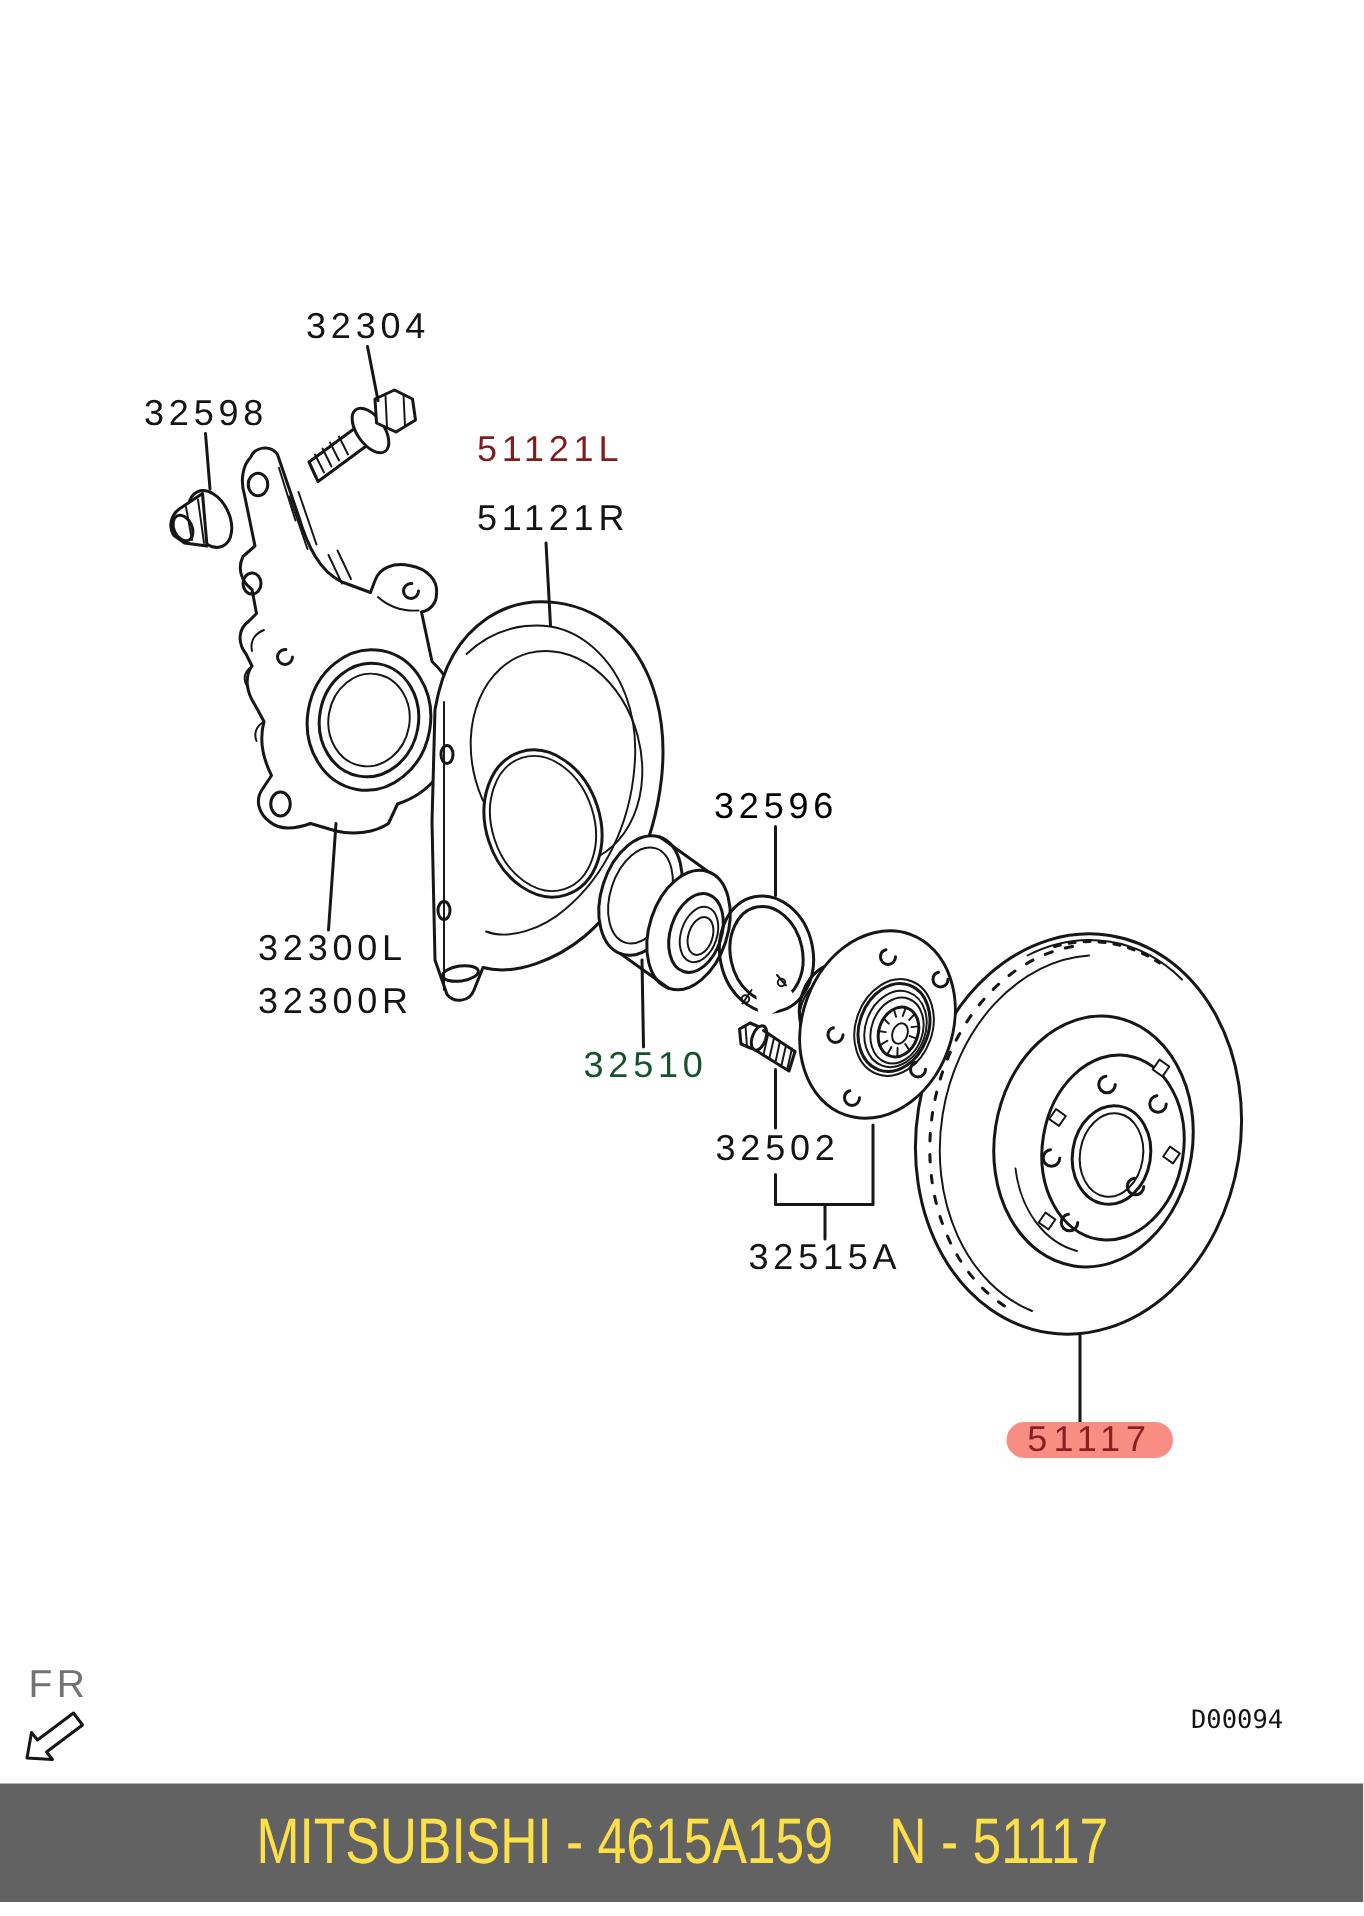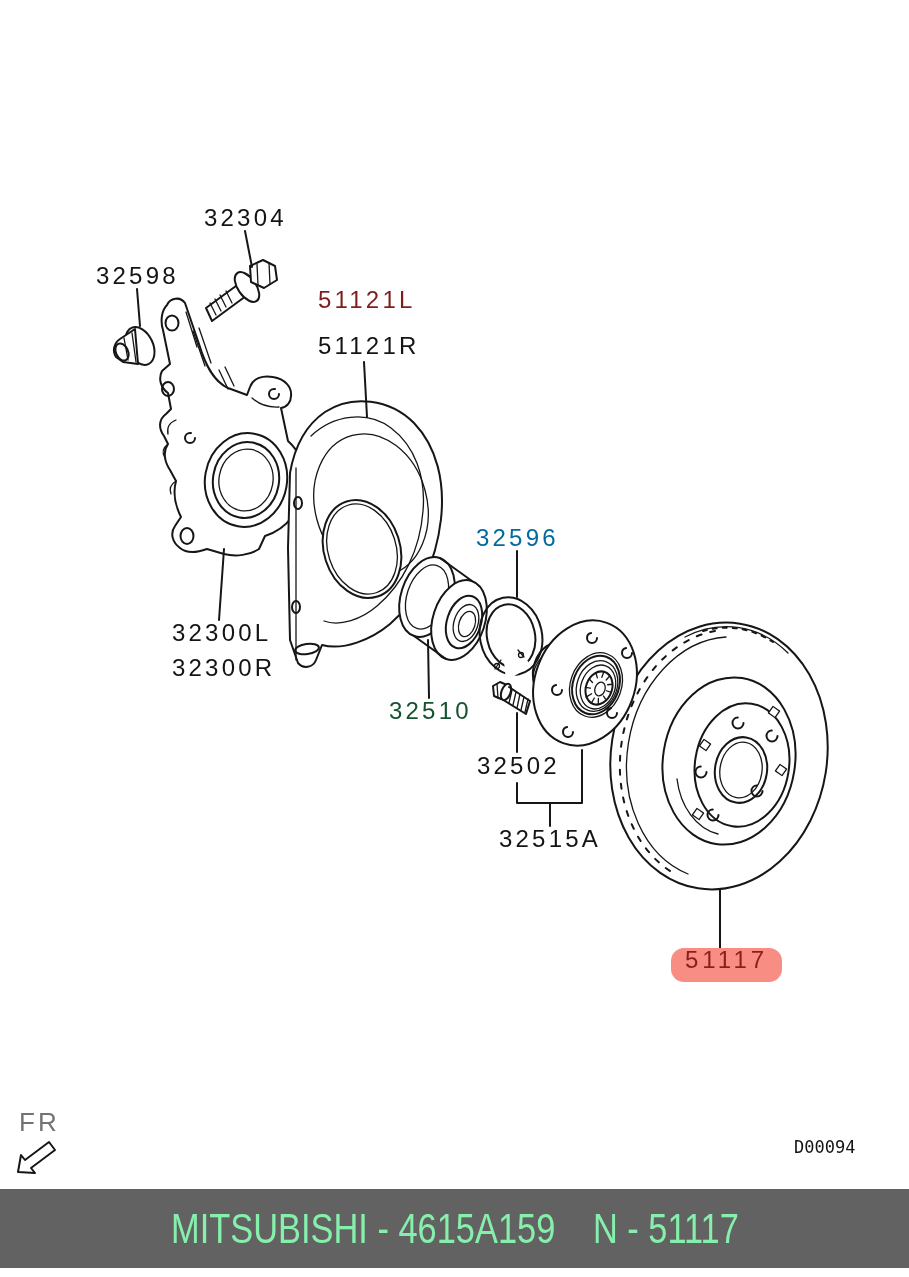--- a/index.html
+++ b/index.html
@@ -4,21 +4,21 @@
 <style>
   html,body{margin:0;padding:0;background:#fff;}
   .stage{position:relative;width:909px;height:1277px;background:#ffffff;overflow:hidden;
          font-family:"Liberation Sans",sans-serif;}
   .stage svg{position:absolute;left:0;top:0;}
   svg .s{stroke:currentColor;fill:none;stroke-width:2;stroke-linecap:round;stroke-linejoin:round;}
   svg .sf{fill:#ffffff;}
   svg .thin{stroke-width:1.3;}
   svg .wipe{fill:#ffffff;stroke:none;}
   .plabel{position:absolute;font-size:24px;letter-spacing:3.2px;color:#141414;white-space:nowrap;line-height:1;}
-  .hlbox{position:absolute;left:671px;top:948px;width:111px;height:34px;display:flex;
+  .hlbox{position:absolute;left:671px;top:948px;width:111px;height:24px;display:flex;
          align-items:flex-start;justify-content:center;border-radius:13px;}
   .hlbox .plabel{position:static;letter-spacing:4px;}
   .frlabel{position:absolute;left:19px;top:1109px;font-size:26px;letter-spacing:3px;color:#141414;line-height:1;}
   .dcode{position:absolute;left:794px;top:1139px;font-family:"DejaVu Sans Mono",monospace;
          font-size:17px;color:#141414;line-height:1;}
   .footer{position:absolute;left:0;top:1189px;width:909px;height:79px;
           display:flex;align-items:center;justify-content:center;}
   .footer-inner{display:flex;gap:47px;font-size:43px;transform:scaleX(0.80);white-space:nowrap;}
 </style>
 </head>
@@ -167,32 +167,32 @@
       <polygon class="s sf" points="49,1142 25,1160 21,1155 18,1172 35,1173 31,1168 55,1150"></polygon>
     </g>
   </svg>
 
   <div class="plabel" style="left: 204px; top: 206px; color: rgb(20, 20, 20);">32304</div>
   <div class="plabel" style="left: 96px; top: 264px; color: rgb(20, 20, 20);">32598</div>
   <div class="plabel" style="left: 318px; top: 288px; color: #7f1d1d;">51121L</div>
   <div class="plabel" style="left: 318px; top: 334px; color: rgb(20, 20, 20);">51121R</div>
   <div class="plabel" style="left: 172px; top: 621px; color: rgb(20, 20, 20);">32300L</div>
   <div class="plabel" style="left: 172px; top: 656px; color: rgb(20, 20, 20);">32300R</div>
-  <div class="plabel" style="left: 476px; top: 526px; color: #0369a1;">32596</div>
+  <div class="plabel" style="left: 476px; top: 526px; color: #000000;">32596</div>
   <div class="plabel" style="left: 389px; top: 699px; color: #14532d;">32510</div>
   <div class="plabel" style="left: 477px; top: 754px; color: rgb(20, 20, 20);">32502</div>
   <div class="plabel" style="left: 499px; top: 827px; color: rgb(20, 20, 20);">32515A</div>
 
   <div class="hlbox" style="background: rgb(248, 141, 131);">
     <span class="plabel" style="color: rgb(139, 30, 30);">51117</span>
   </div>
 
   <div class="frlabel" style="color: #737373;">FR</div>
   <div class="dcode" style="color: rgb(20, 20, 20);">D00094</div>
 
-  <div class="footer" style="background: rgb(98, 98, 98); color: #86efac;">
+  <div class="footer" style="background: rgb(98, 98, 98); color: #fde047;">
     <div class="footer-inner">
       <span>MITSUBISHI - 4615A159</span>
       <span>N - 51117</span>
     </div>
   </div>
 
 </div>
 
 </body></html>

